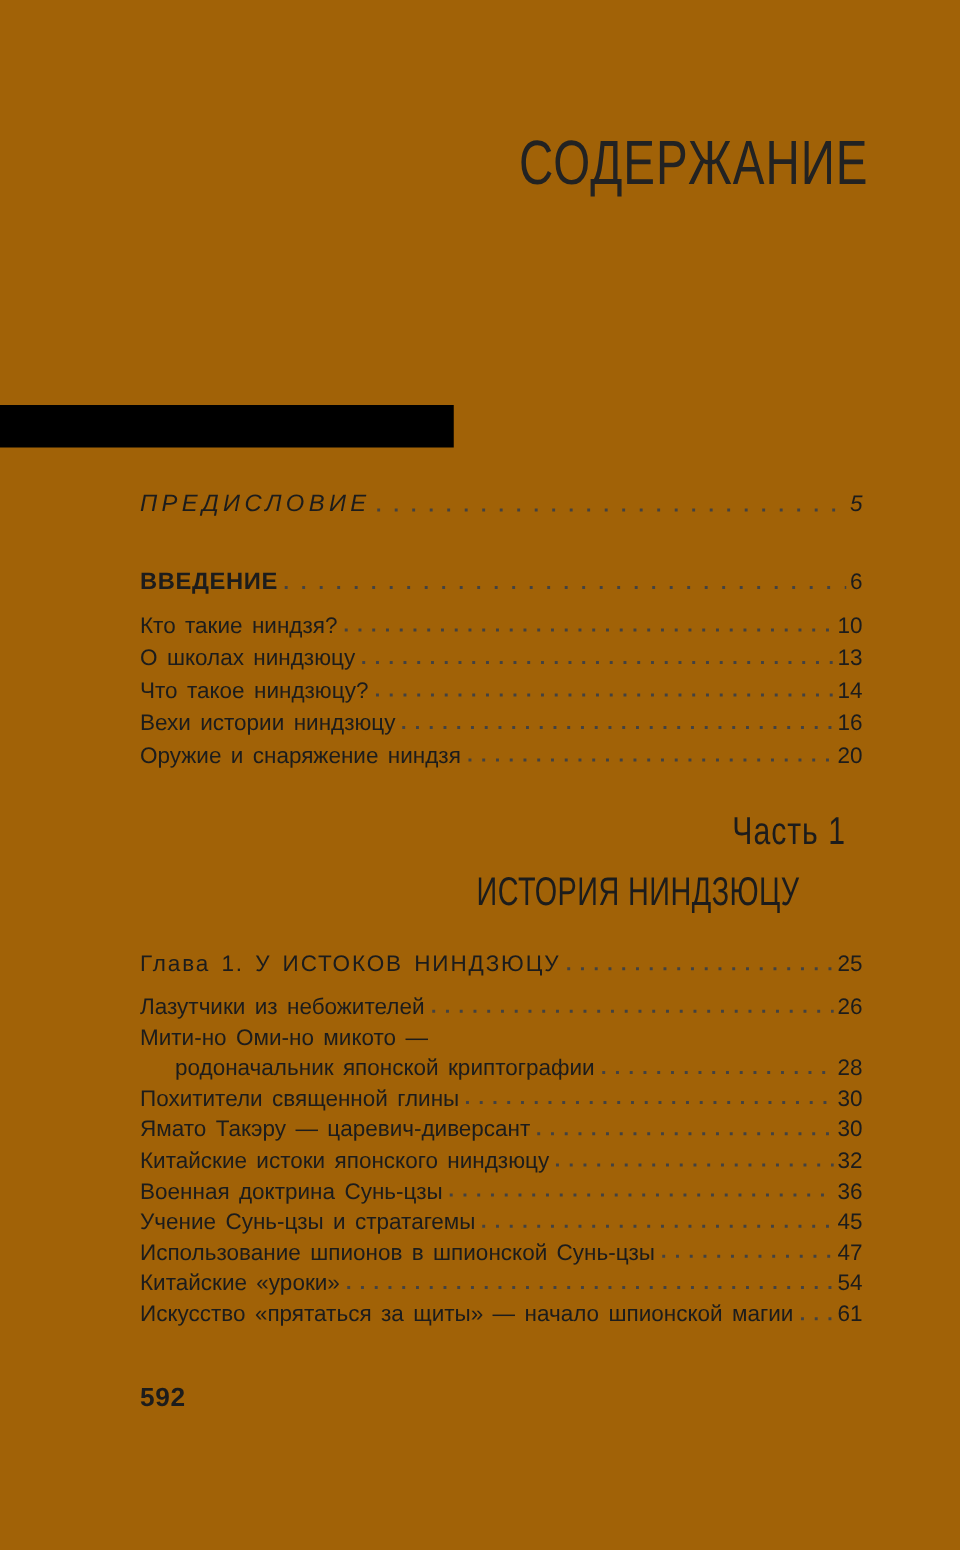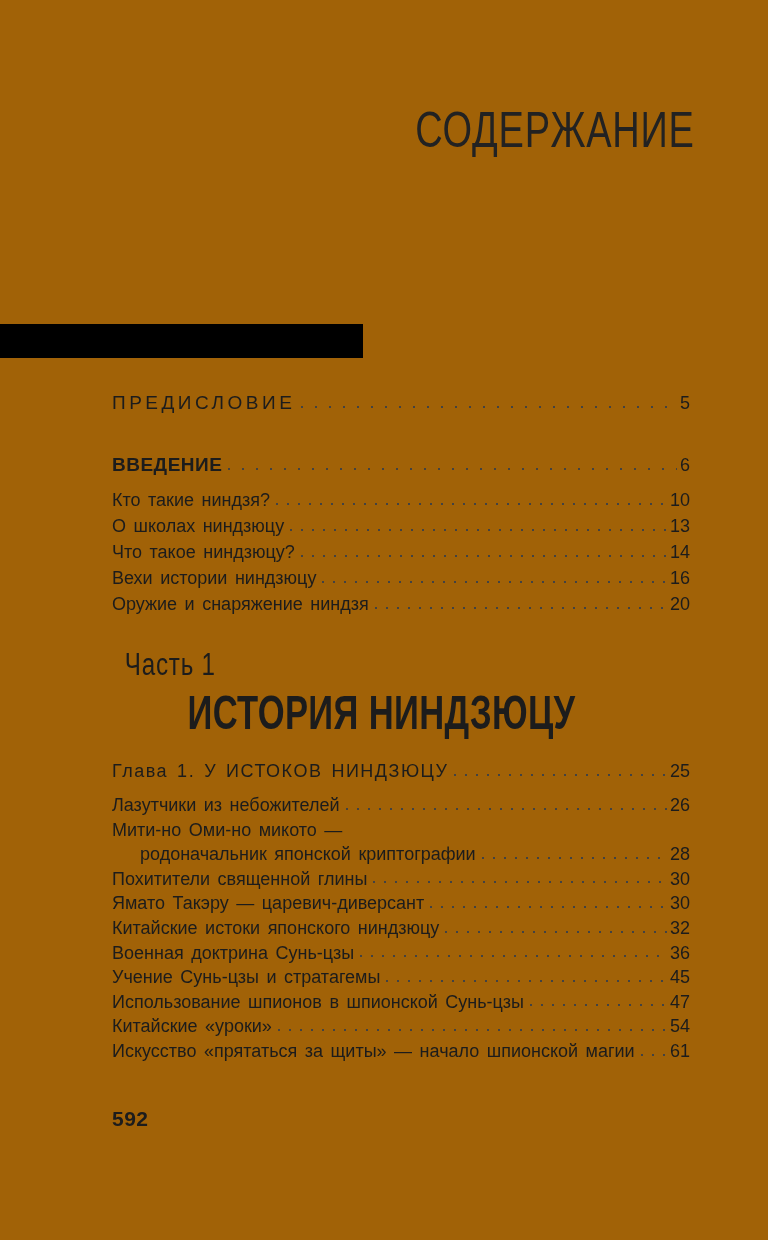--- a/index.html
+++ b/index.html
@@ -21,21 +21,21 @@
   }
 
   
   .bar{
     position:absolute;left:0;top:324px;width:363px;height:34px;
     background:#000;
   }
 
   
   .block{position:absolute;left:112px;right:78px;}
-  #preface-block{top:390px;}
+  #preface-block{top:390px;font-style:italic;}
   #intro-block{top:452px;}
   #front-list{top:487px;}
   #chapter-head{top:758px;}
   #chapter-list{top:793px;}
 
   .row{
     display:flex;align-items:baseline;
     font-size:18px;line-height:26px;white-space:nowrap;
   }
   #chapter-list .row{line-height:24.6px;}
@@ -50,24 +50,24 @@
     margin:0 2px 0 3px;
     background-image:radial-gradient(circle 1.4px at 2px 2px,#424242 97%,rgba(0,0,0,0));
     background-size:11px 4px;
     background-repeat:repeat-x;
     background-position:left 2px bottom 7px;
   }
   .row.spaced .leader,.row.boldrow .leader{background-size:14px 4px;}
   .pagenum{margin-left:1px;}
 
   
-  .part-block{position:absolute;left:112px;right:78px;text-align:left;}
+  .part-block{position:absolute;left:112px;right:78px;text-align:right;}
   #part-kicker{top:648px;font-size:31px;line-height:34px;}
   #part-kicker .inner{display:inline-block;transform:scaleX(0.78);transform-origin:center;letter-spacing:1px;}
-  #part-title{top:692px;font-size:48px;line-height:42px;font-weight:700;}
+  #part-title{top:692px;font-size:32px;line-height:42px;font-weight:400;}
   #part-title .inner{display:inline-block;transform:scaleX(0.72);transform-origin:center;letter-spacing:0.5px;}
 
   
   .folio{
     position:absolute;left:112px;top:1106px;
     font-size:21px;line-height:26px;font-weight:700;letter-spacing:0.5px;
   }
 </style>
 </head>
 <body>

